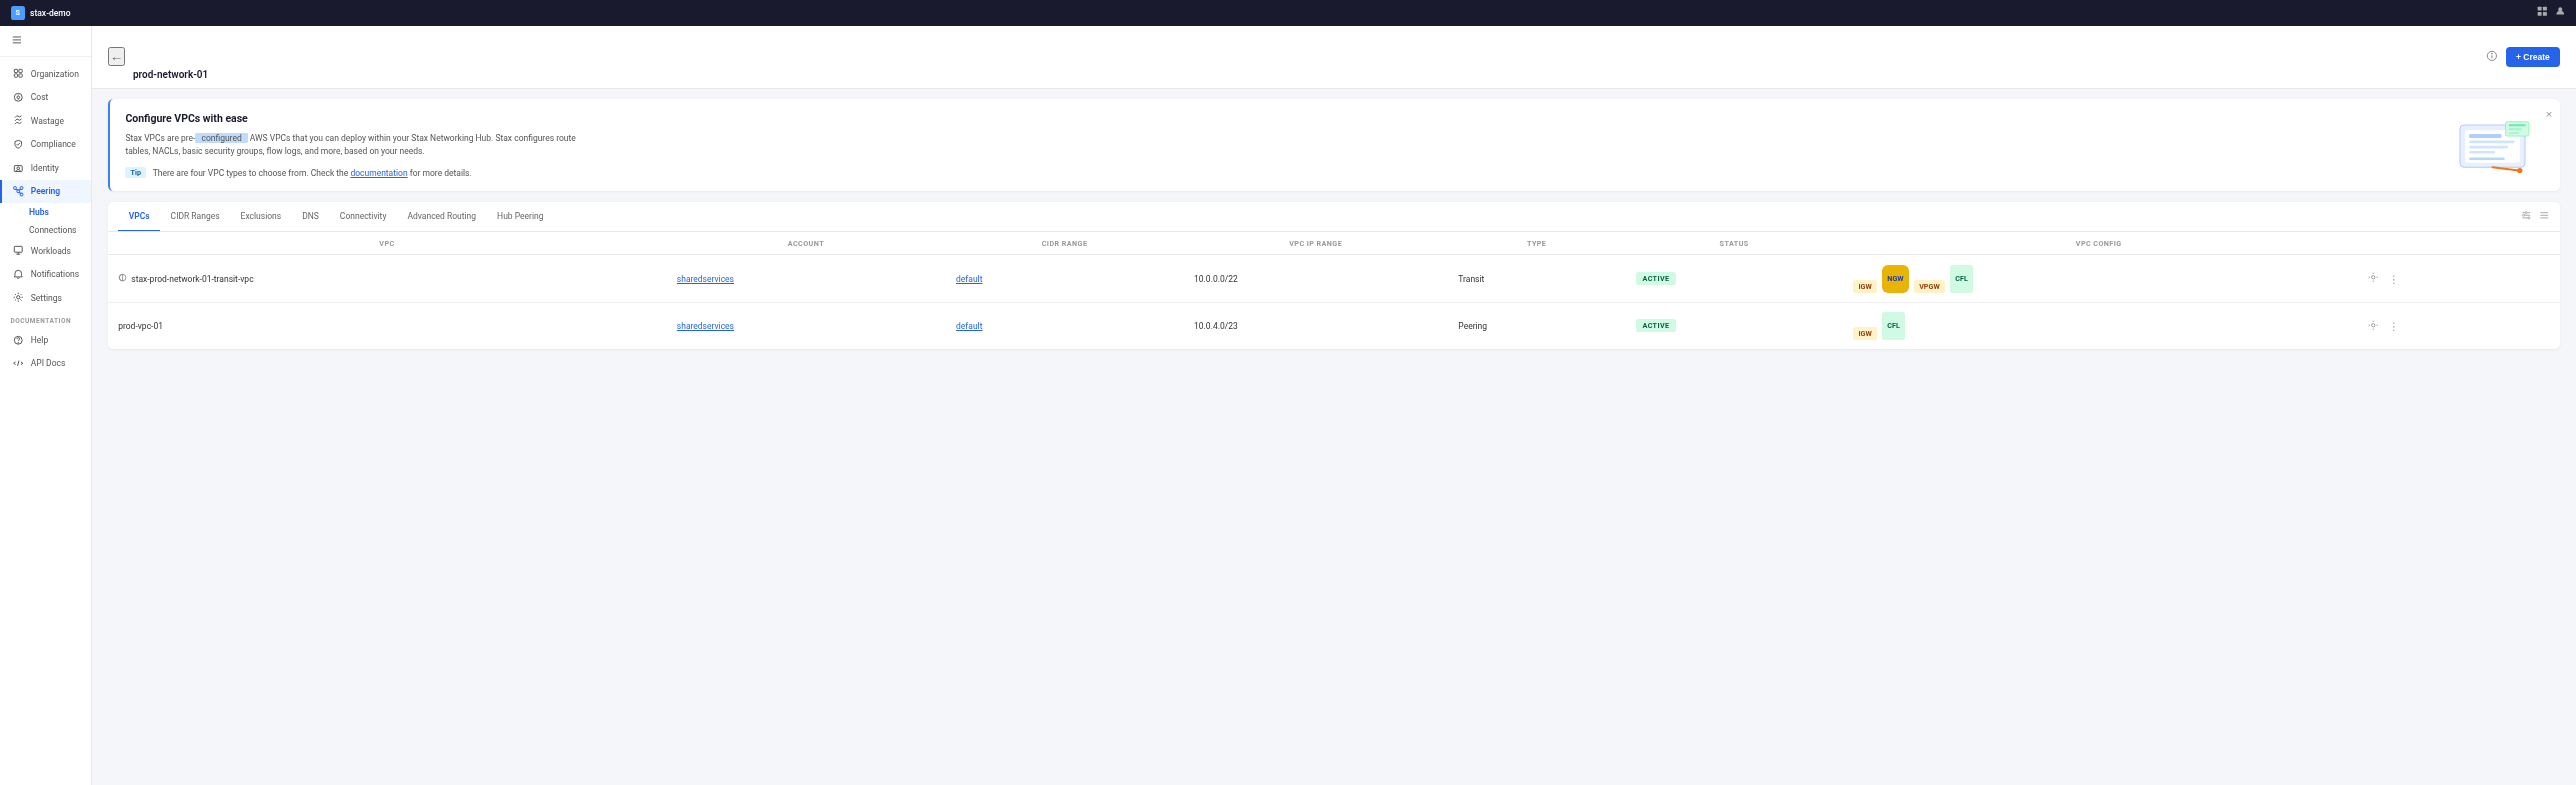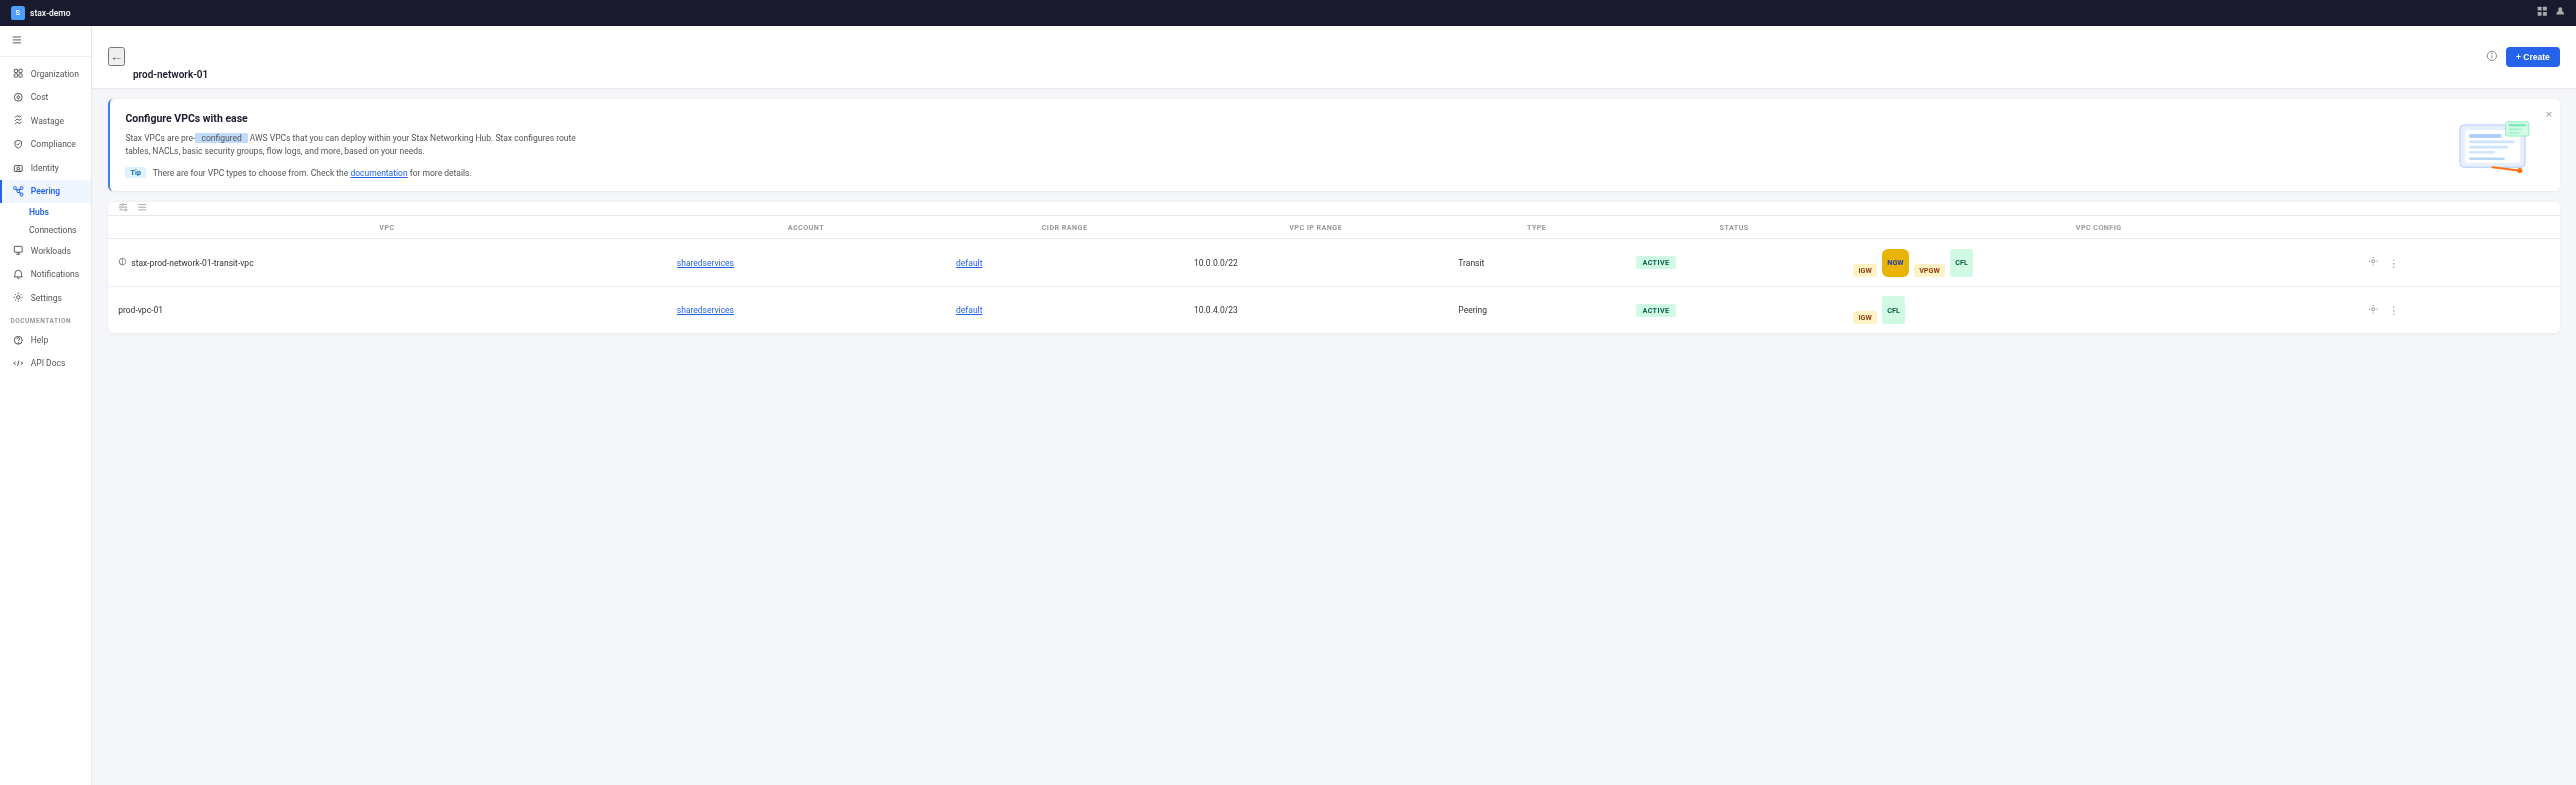--- a/index.html
+++ b/index.html
@@ -311,20 +311,29 @@
           <rect x="105" y="25" width="20" height="3" rx="1" fill="#a7f3d0"></rect>
           <rect x="105" y="31" width="16" height="3" rx="1" fill="#a7f3d0"></rect>
         </svg>
       </div>
       <button class="close-banner">×</button>
     </div>
 
     <div class="content-area">
 
       <div class="tabs-row">
+        <div class="tabs">
+          <div class="tab active">VPCs</div>
+          <div class="tab">CIDR Ranges</div>
+          <div class="tab">Exclusions</div>
+          <div class="tab">DNS</div>
+          <div class="tab">Connectivity</div>
+          <div class="tab">Advanced Routing</div>
+          <div class="tab">Hub Peering</div>
+        </div>
         <div class="tabs-actions">
           <span class="tabs-action-icon">
             <svg width="10.5" height="10.5" viewBox="0 0 16 16" fill="none" stroke="#aaa" stroke-width="1.5">
                 <circle cx="4" cy="8" r="1.5"></circle>
                 <circle cx="8" cy="4" r="1.5"></circle>
                 <circle cx="12" cy="12" r="1.5"></circle>
                 <line x1="5.5" y1="8" x2="14" y2="8"></line>
                 <line x1="9.5" y1="4" x2="14" y2="4"></line>
                 <line x1="2" y1="8" x2="2.5" y2="8"></line>
                 <line x1="2" y1="4" x2="6.5" y2="4"></line>

